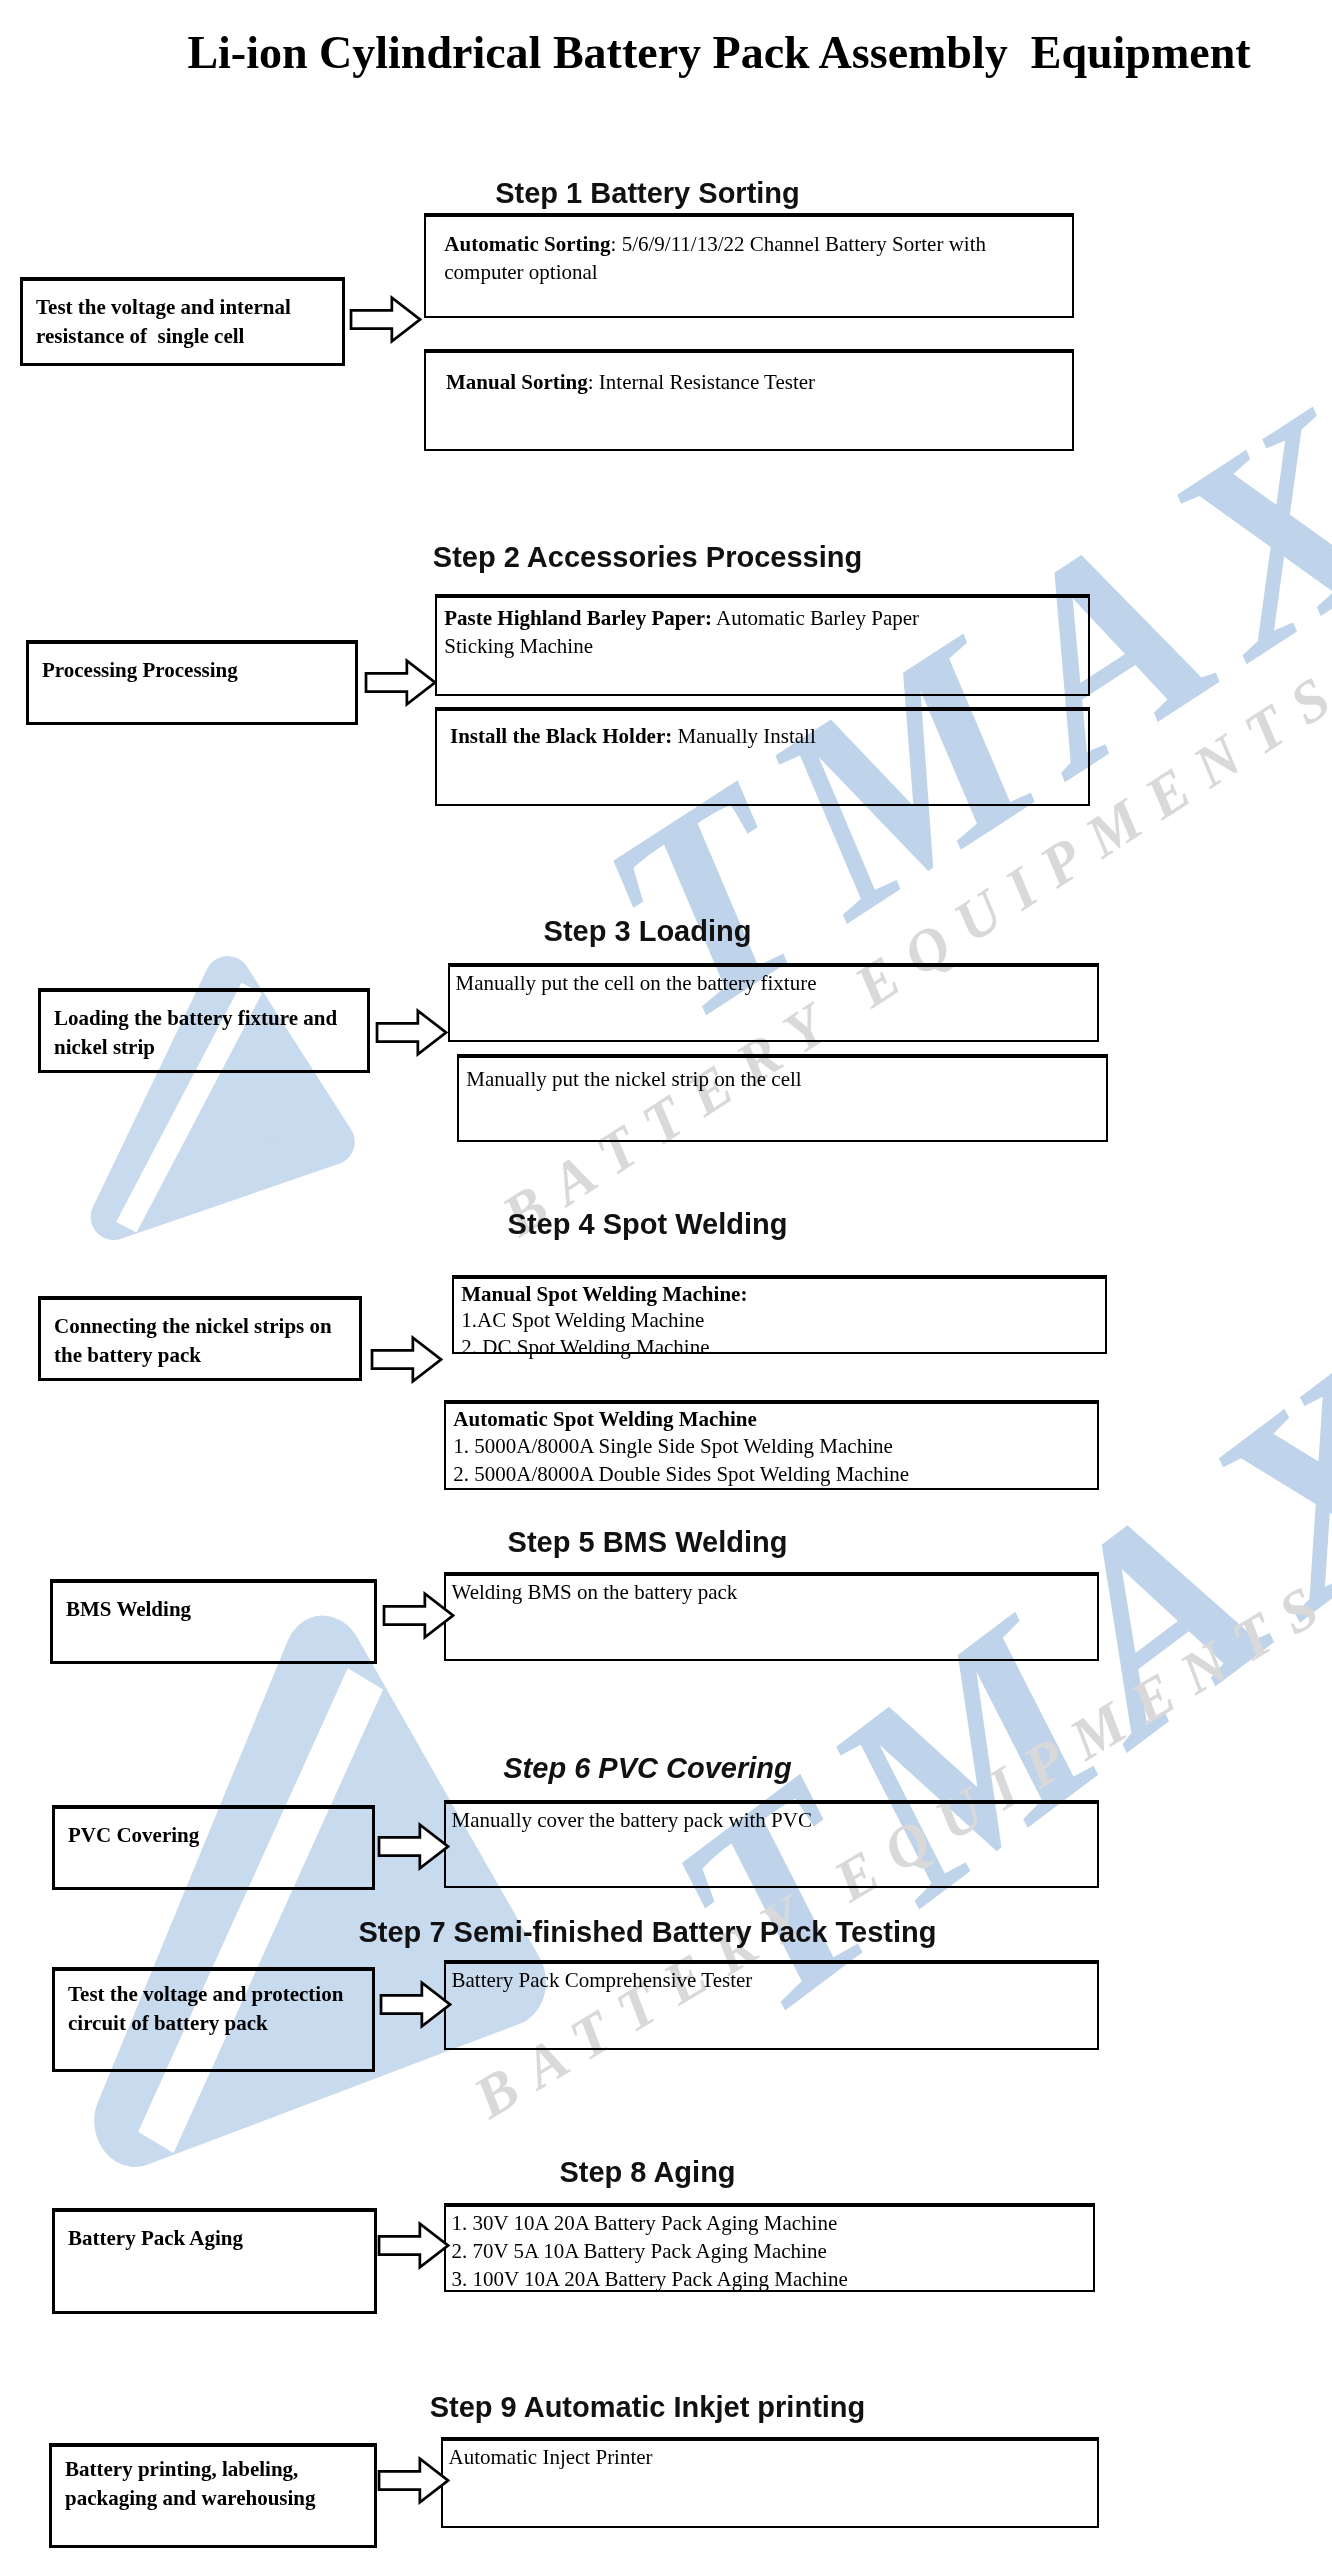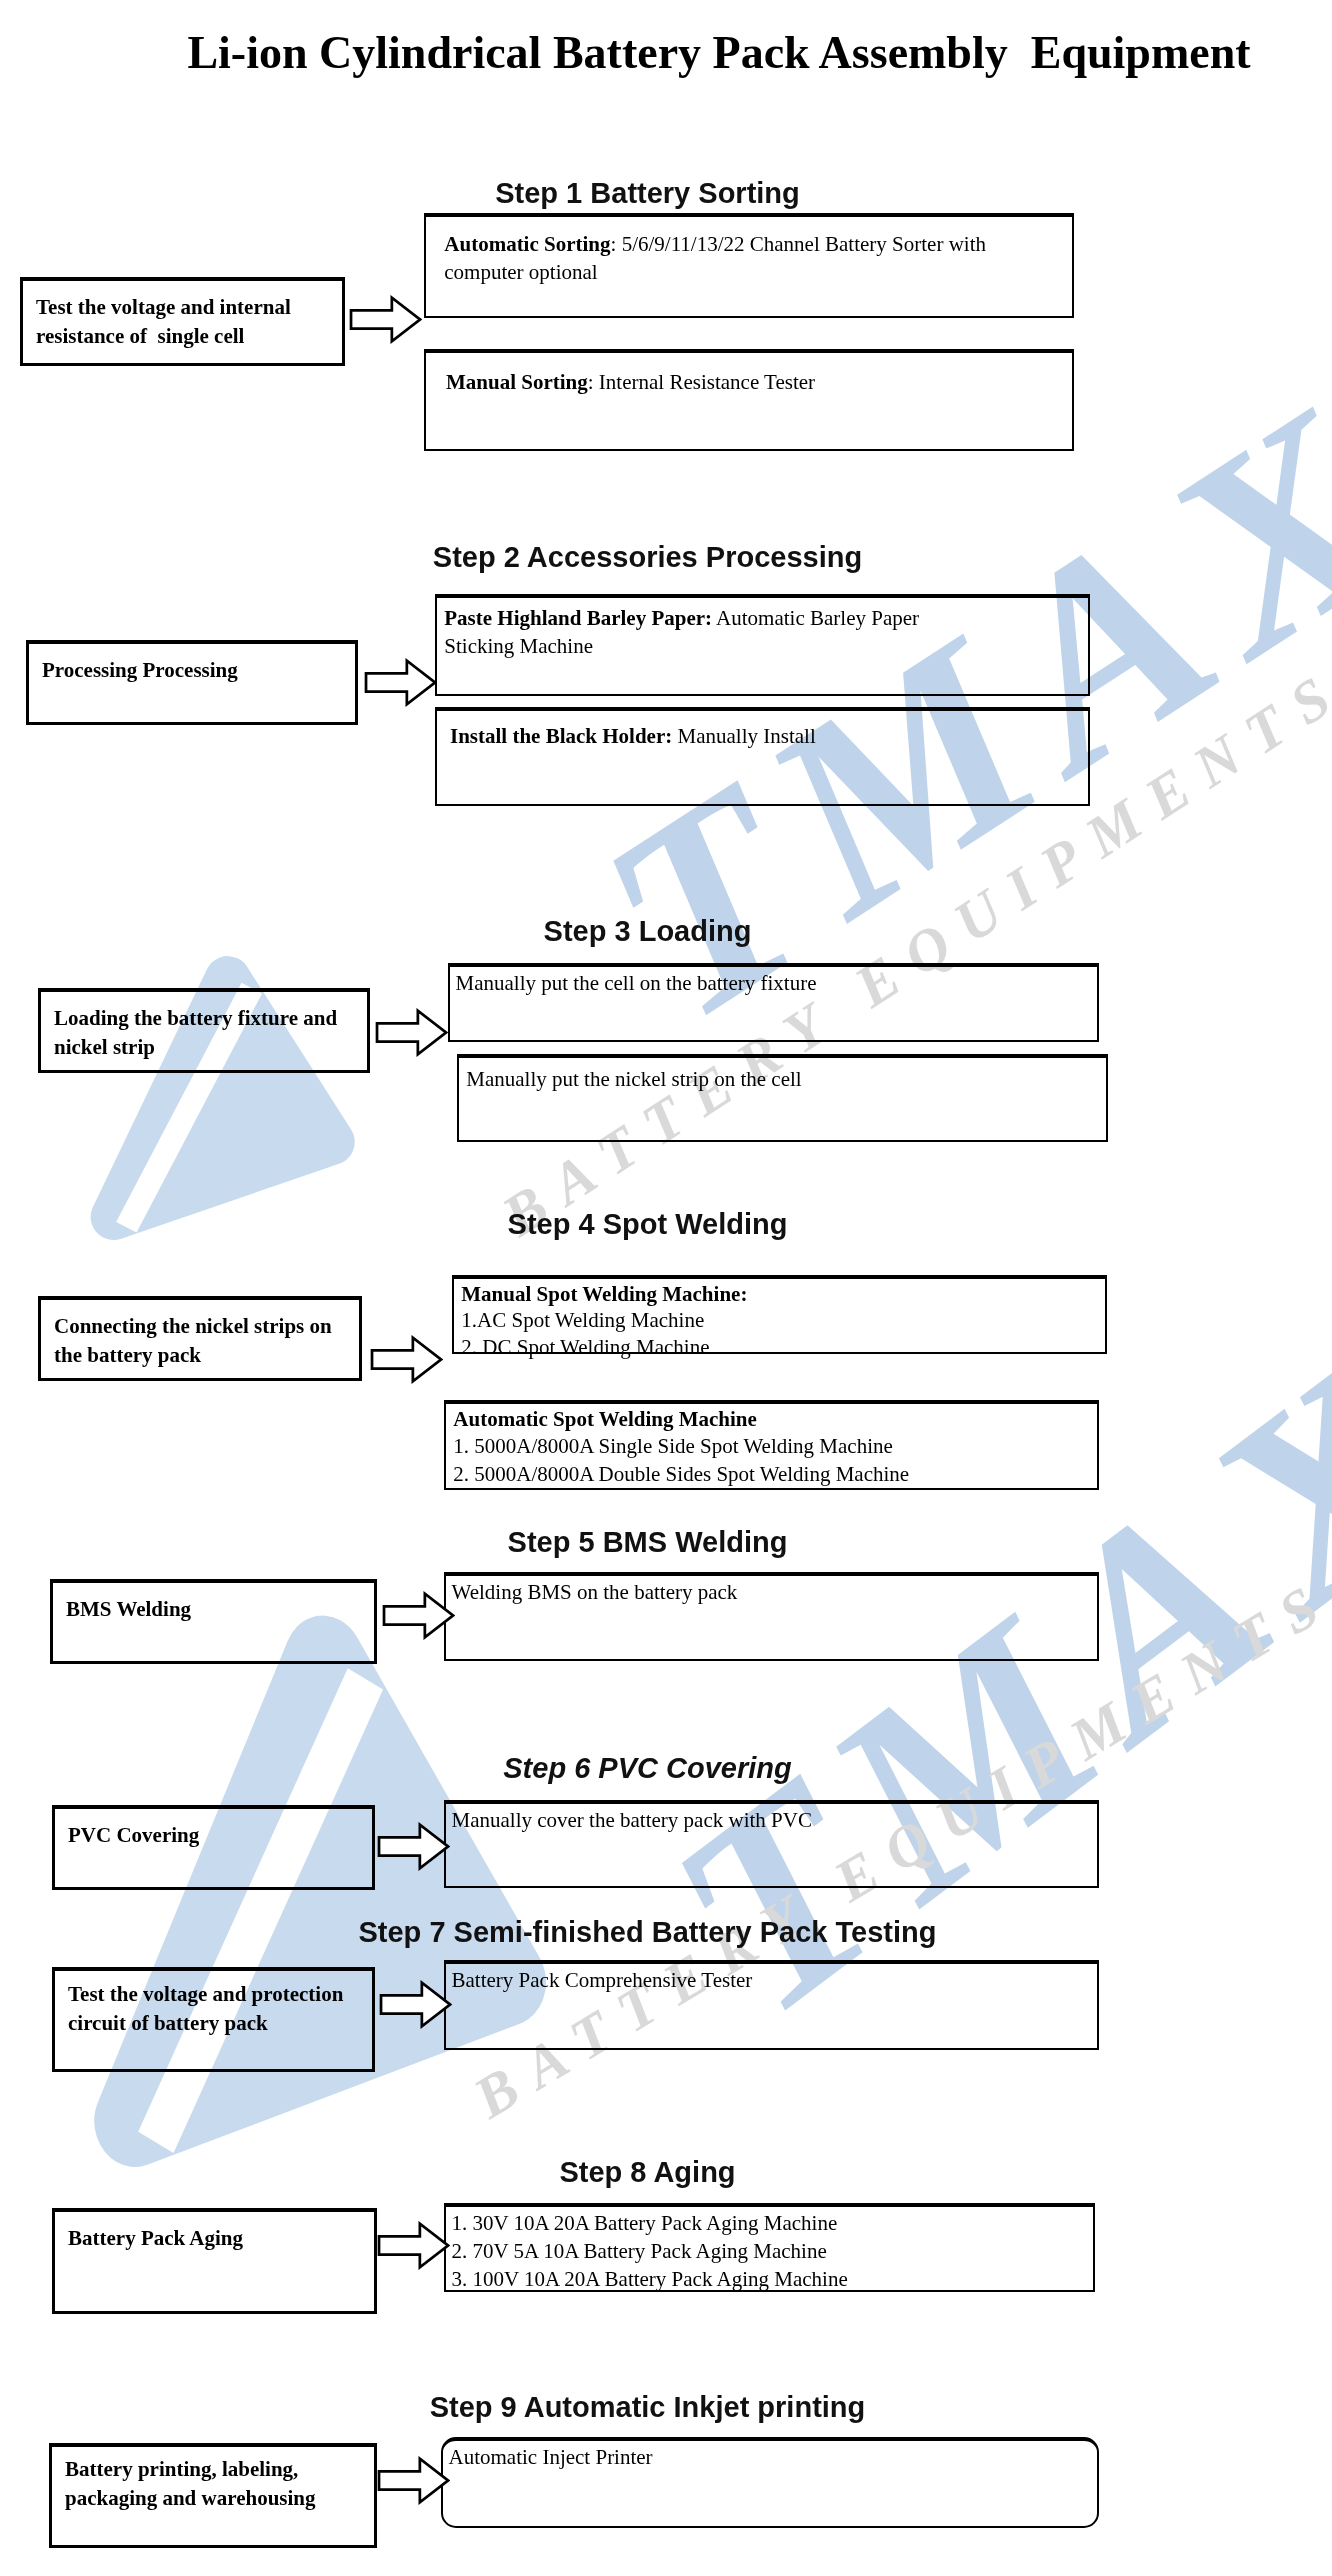--- a/index.html
+++ b/index.html
@@ -145,16 +145,16 @@
   <div>1. 30V 10A 20A Battery Pack Aging Machine</div>
   <div>2. 70V 5A 10A Battery Pack Aging Machine</div>
   <div>3. 100V 10A 20A Battery Pack Aging Machine</div>
 </div>
 
 <div class="heading" style="top:2391px;">Step 9 Automatic Inkjet printing</div>
 <div class="box lbox" style="left:49px;top:2443px;width:328px;height:105px;padding-top:8.2px;">Battery printing, labeling, packaging and warehousing</div>
 <svg class="arrow" style="left:377px;top:2456px;" width="73" height="49" viewBox="0 0 80 54">
   <path d="M2 17 H47 V3 L78 27 L47 51 V37 H2 Z" fill="#ffffff" stroke="#000000" stroke-width="3"></path>
 </svg>
-<div class="box rbox" style="left:441px;top:2437px;width:658px;height:91px;padding:1.8px 7.3px 0 5.5px;border-radius:15px;">
+<div class="box rbox" style="left:441px;top:2437px;width:658px;height:91px;padding:1.8px 7.3px 0 5.5px;">
   <span class="rtext">Automatic Inject Printer</span>
 </div>
 
 
 </body></html>

